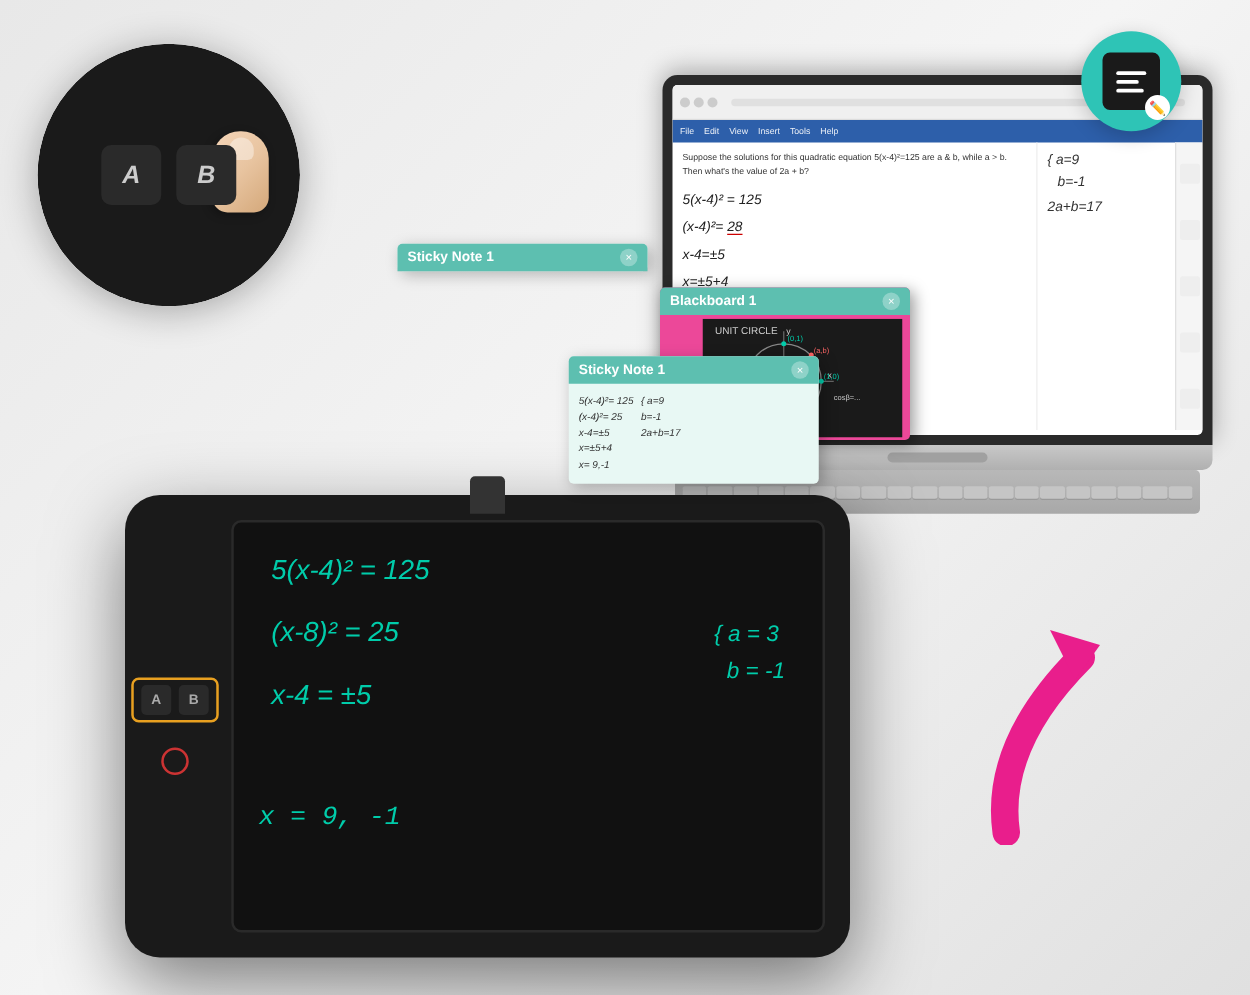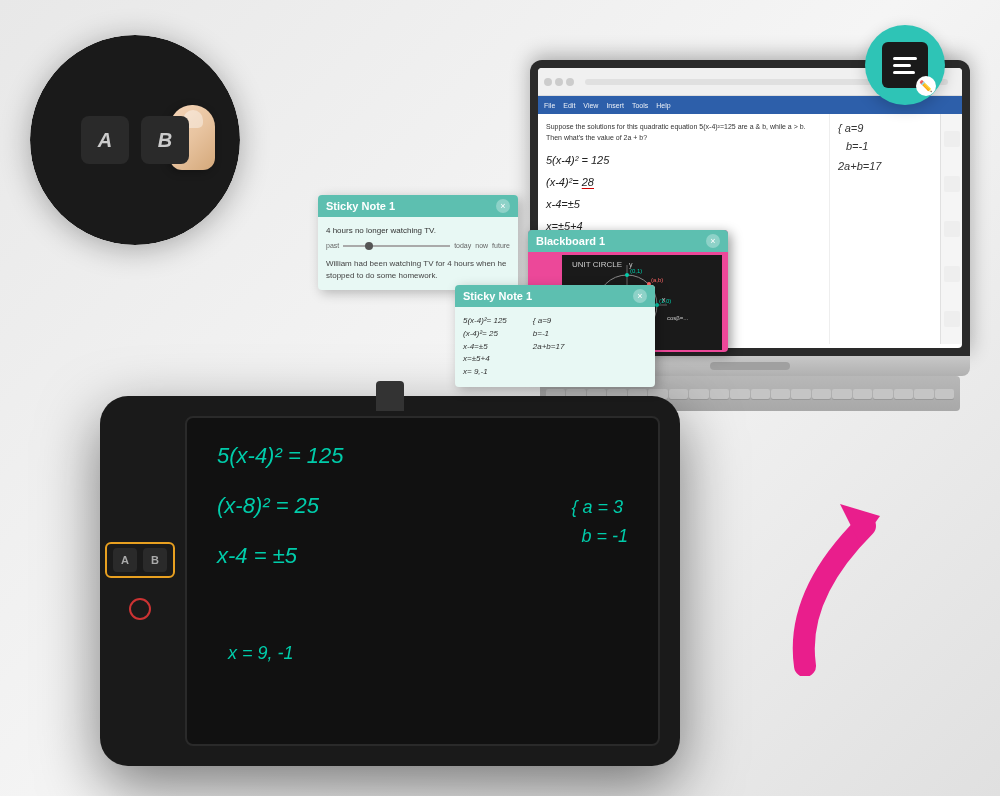--- a/index.html
+++ b/index.html
@@ -514,33 +514,20 @@
       <div class="key"></div>
       <div class="key"></div>
   </div>
 </div>
 
 <div class="sticky-note-1">
   <div class="window-bar">
     <span class="window-title">Sticky Note 1</span>
     <div class="close-btn">×</div>
   </div>
-  <div class="sticky-note-1-content">
-    <div style="font-size:8px; margin-bottom:4px;">4 hours no longer watching TV.</div>
-    <div class="timeline-bar">
-      <span>past</span>
-      <div class="timeline-track">
-        <div class="timeline-thumb"></div>
-      </div>
-      <span>today</span>
-      <span>now</span>
-      <span>future</span>
-    </div>
-    <div style="font-size:8px; margin-top:6px; color:#444; line-height:1.5;">William had been watching TV for 4 hours when he stopped to do some homework.</div>
-  </div>
 </div>
 
 <div class="blackboard-window">
   <div class="window-bar">
     <span class="window-title">Blackboard 1</span>
     <div class="close-btn">×</div>
   </div>
   <div class="blackboard-content">
 
     <svg width="160" height="95" viewBox="0 0 160 95">
@@ -572,21 +559,21 @@
     </svg>
   </div>
 </div>
 
 <div class="sticky-note-2">
   <div class="window-bar">
     <span class="window-title">Sticky Note 1</span>
     <div class="close-btn">×</div>
   </div>
   <div class="sticky-note-2-content">
-    <div style="display:flex; gap:26px;">
+    <div style="display:flex; gap:6px;">
       <div>
         <div>5(x-4)²= 125</div>
         <div>(x-4)²= 25</div>
         <div>x-4=±5</div>
         <div>x=±5+4</div>
         <div>x= 9,-1</div>
       </div>
       <div style="font-size:8px;">
         <div>{ a=9</div>
         <div>  b=-1</div>
@@ -604,21 +591,21 @@
       <div class="tablet-btn">B</div>
     </div>
     <div class="tablet-circle-btn"></div>
   </div>
   <div class="tablet-inner">
 
     <div style="position:absolute; top:20px; left:20px; right:10px; bottom:10px; color:#00ccaa; font-style:italic;">
       <div style="position:absolute; top:5px; left:10px; font-size:22px; font-weight:300;">5(x-4)² = 125</div>
       <div style="position:absolute; top:55px; left:10px; font-size:22px; font-weight:300;">(x-8)² = 25</div>
       <div style="position:absolute; top:105px; left:10px; font-size:22px; font-weight:300;">x-4 = ±5</div>
-      <div style="position:absolute; top:205px; left:21px; font-size:18px; font-weight:300;">x = 9, -1</div>
+      <div style="position:absolute; top:205px; left:0; font-size:21px; font-weight:300;font-family:Liberation Mono, monospace;">x = 9, -1</div>
 
       <div style="position:absolute; top:55px; right:20px; font-size:18px; line-height:1.6;">
         <div>{ a = 3</div>
         <div>&nbsp;&nbsp;b = -1</div>
       </div>
     </div>
   </div>
 </div>
 
 <div class="arrow-container">

